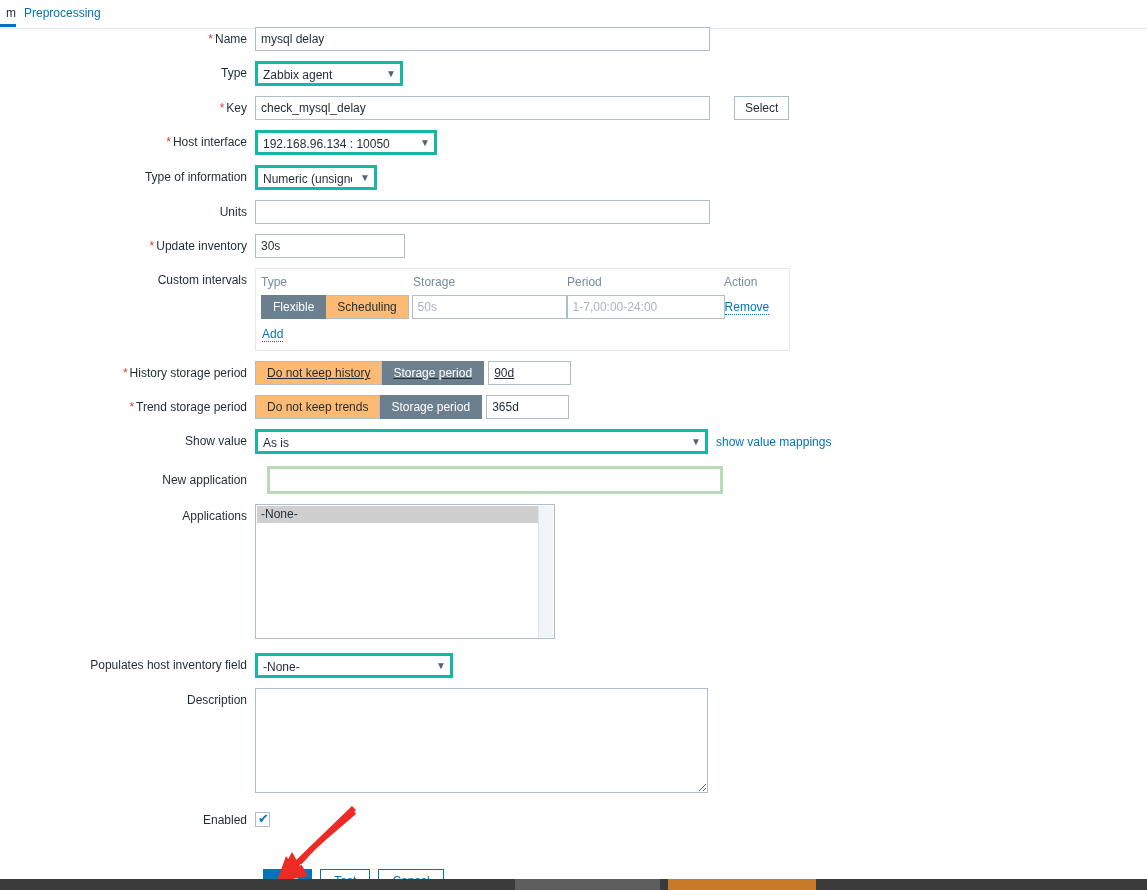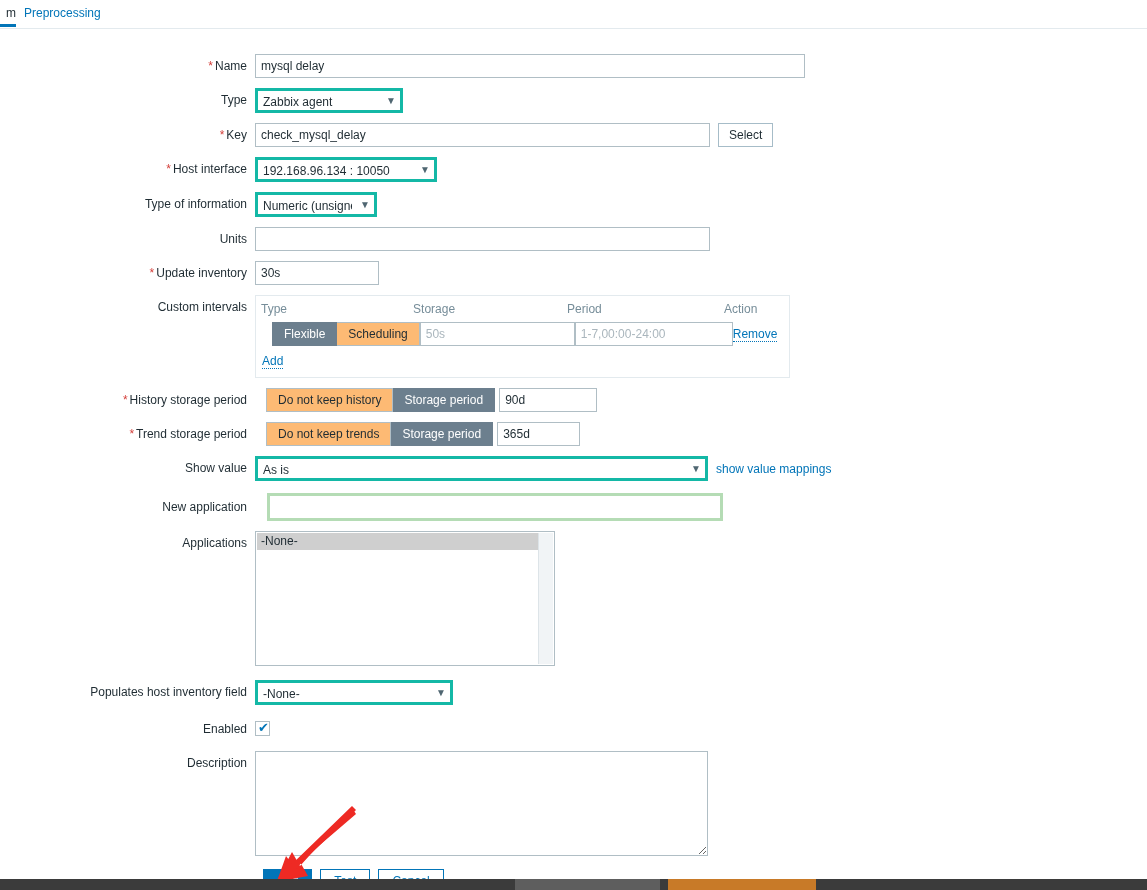--- a/index.html
+++ b/index.html
@@ -49,21 +49,21 @@
     width: 30px;
     height: 3px;
     background: #0275b8;
   }
   .tab.second { left: 24px; }
 
   
   .form {
     position: absolute;
     left: 0;
-    top: 43px;
+    top: 16px;
     width: 1147px;
   }
   .row {
     position: relative;
     display: flex;
     align-items: flex-start;
     margin-bottom: 10px;
   }
   .lbl {
     width: 255px;
@@ -133,21 +133,21 @@
     background: #ffffff;
     color: #1f2c33;
     font-family: "Liberation Sans", sans-serif;
     font-size: 12px;
     line-height: 22px;
     cursor: pointer;
     white-space: nowrap;
   }
 
   
-  .seg { display: inline-flex; margin-left: 11px; }
+  .seg { display: inline-flex; }
   .seg .opt {
     box-sizing: border-box;
     height: 24px;
     padding: 0 11px;
     border: 1px solid #b0bec5;
     background: #fdba74;
     color: #1f2c33;
     font-size: 12px;
     line-height: 22px;
     cursor: pointer;
@@ -338,41 +338,41 @@
   </div>
 </div>
 
 <div class="form">
 
   <div class="row" style="margin-top:11px;">
     <div class="lbl">
       <span class="req">*</span><span>Name</span>
     </div>
     <div class="fld">
-      <input type="text" style="width: 550px;" value="mysql delay">
+      <input type="text" style="width: 455px;" value="mysql delay">
     </div>
   </div>
 
   <div class="row">
     <div class="lbl"><span>Type</span></div>
     <div class="fld">
       <span class="selwrap">
         <select style="width:148px;">
           <option>Zabbix agent</option>
         </select>
         <span class="chev">▼</span>
       </span>
     </div>
   </div>
 
   <div class="row">
     <div class="lbl">
       <span class="req">*</span><span>Key</span>
     </div>
-    <div class="fld" style="display:flex; gap:8px;">
+    <div class="fld" style="display:flex; gap:24px;">
       <input type="text" style="width: 455px;" value="check_mysql_delay">
       <button class="btn">Select</button>
     </div>
   </div>
 
   <div class="row">
     <div class="lbl">
       <span class="req">*</span><span>Host interface</span>
     </div>
     <div class="fld">
@@ -402,21 +402,21 @@
     <div class="fld">
       <input type="text" style="width: 455px;" value="">
     </div>
   </div>
 
   <div class="row">
     <div class="lbl">
       <span class="req">*</span><span>Update inventory</span>
     </div>
     <div class="fld">
-      <input type="text" style="width: 124px;" value="30s">
+      <input type="text" style="width: 150px;" value="30s">
     </div>
   </div>
 
   <div class="row">
     <div class="lbl"><span>Custom intervals</span></div>
     <div class="fld">
       <div class="ci-box">
         <div class="ci-head">
           <div class="ci-c1">Type</div>
           <div class="ci-c2">Storage</div>
@@ -442,26 +442,26 @@
         </div>
         <span class="lnk ci-add">Add</span>
       </div>
     </div>
   </div>
 
   <div class="row" style="margin-top:9px;">
     <div class="lbl">
       <span class="req">*</span><span>History storage period</span>
     </div>
-    <div class="fld" style="display:flex; gap:4px;">
+    <div class="fld" style="display:flex; gap:4px;text-decoration:underline;">
       <div class="seg">
         <div class="opt">Do not keep history</div>
         <div class="opt on">Storage period</div>
       </div>
-      <input type="text" style="width: 98px;" value="90d">
+      <input type="text" style="width: 83px;" value="90d">
     </div>
   </div>
 
   <div class="row">
     <div class="lbl">
       <span class="req">*</span><span>Trend storage period</span>
     </div>
     <div class="fld" style="display:flex; gap:4px;">
       <div class="seg">
         <div class="opt">Do not keep trends</div>
@@ -508,33 +508,33 @@
     <div class="fld">
       <span class="selwrap">
         <select style="width:198px;">
           <option>-None-</option>
         </select>
         <span class="chev">▼</span>
       </span>
     </div>
   </div>
 
+  <div class="row" style="margin-top:10px;">
+    <div class="lbl"><span>Description</span></div>
+    <div class="fld">
+      <textarea style=""></textarea>
+    </div>
+  </div>
+
   <div class="row" style="margin-top:12px;">
     <div class="lbl"><span>Enabled</span></div>
     <div class="fld">
       <span class="chk">
         <span class="tick">✔</span>
       </span>
-    </div>
-  </div>
-
-  <div class="row" style="margin-top:10px;">
-    <div class="lbl"><span>Description</span></div>
-    <div class="fld">
-      <textarea style=""></textarea>
     </div>
   </div>
 
 </div>
 
 <div class="footer">
   <button class="fbtn primary">Add</button>
   <button class="fbtn">Test</button>
   <button class="fbtn">Cancel</button>
 </div>

